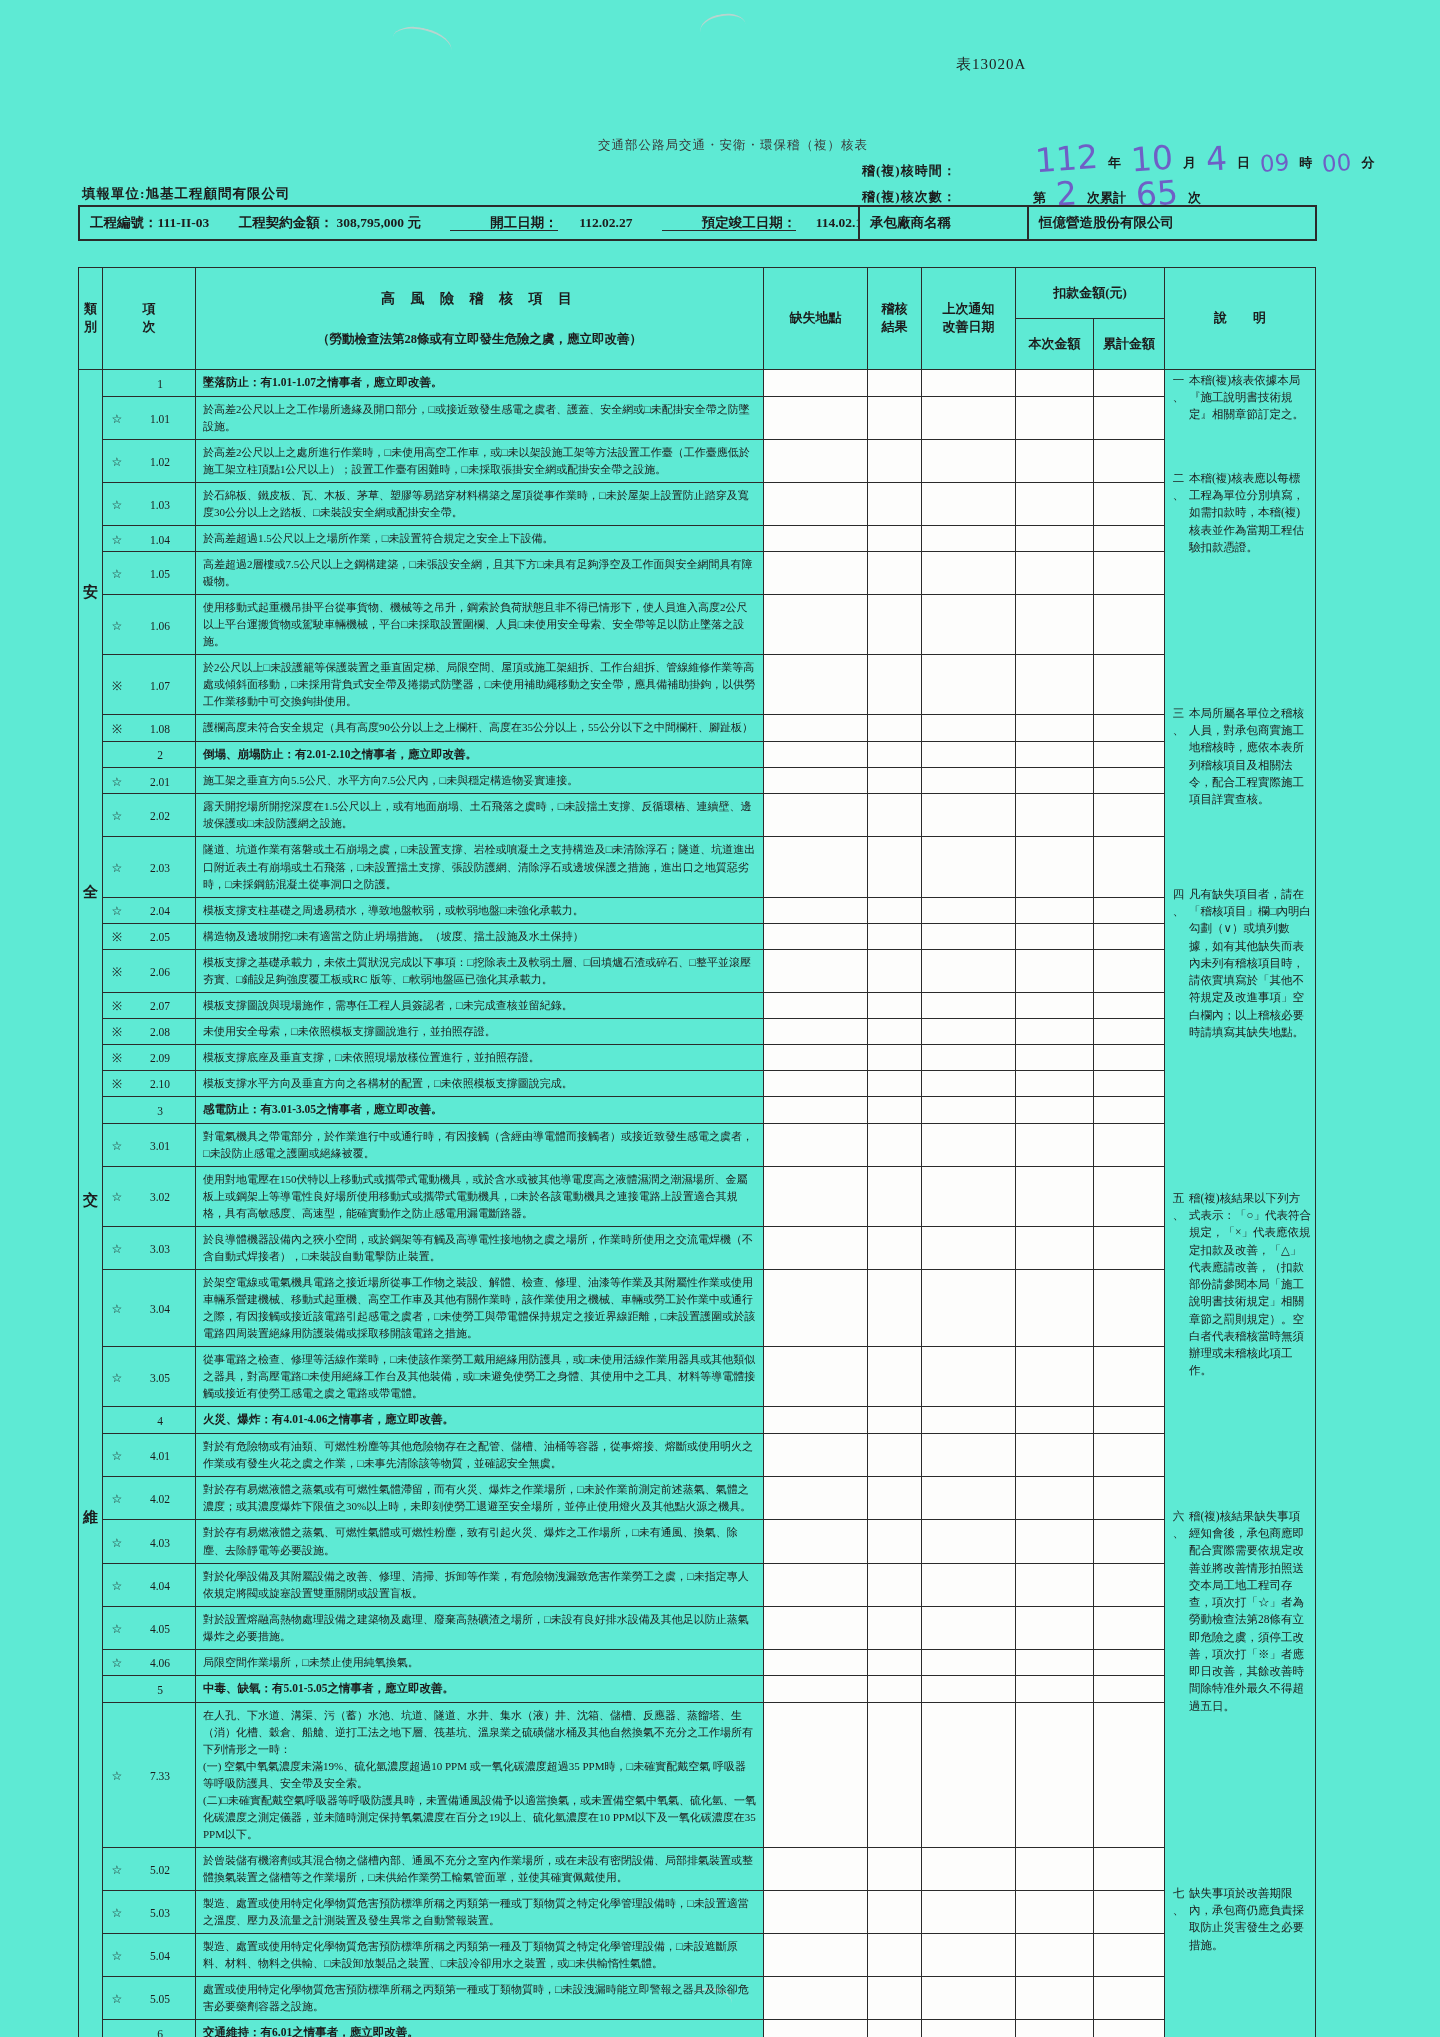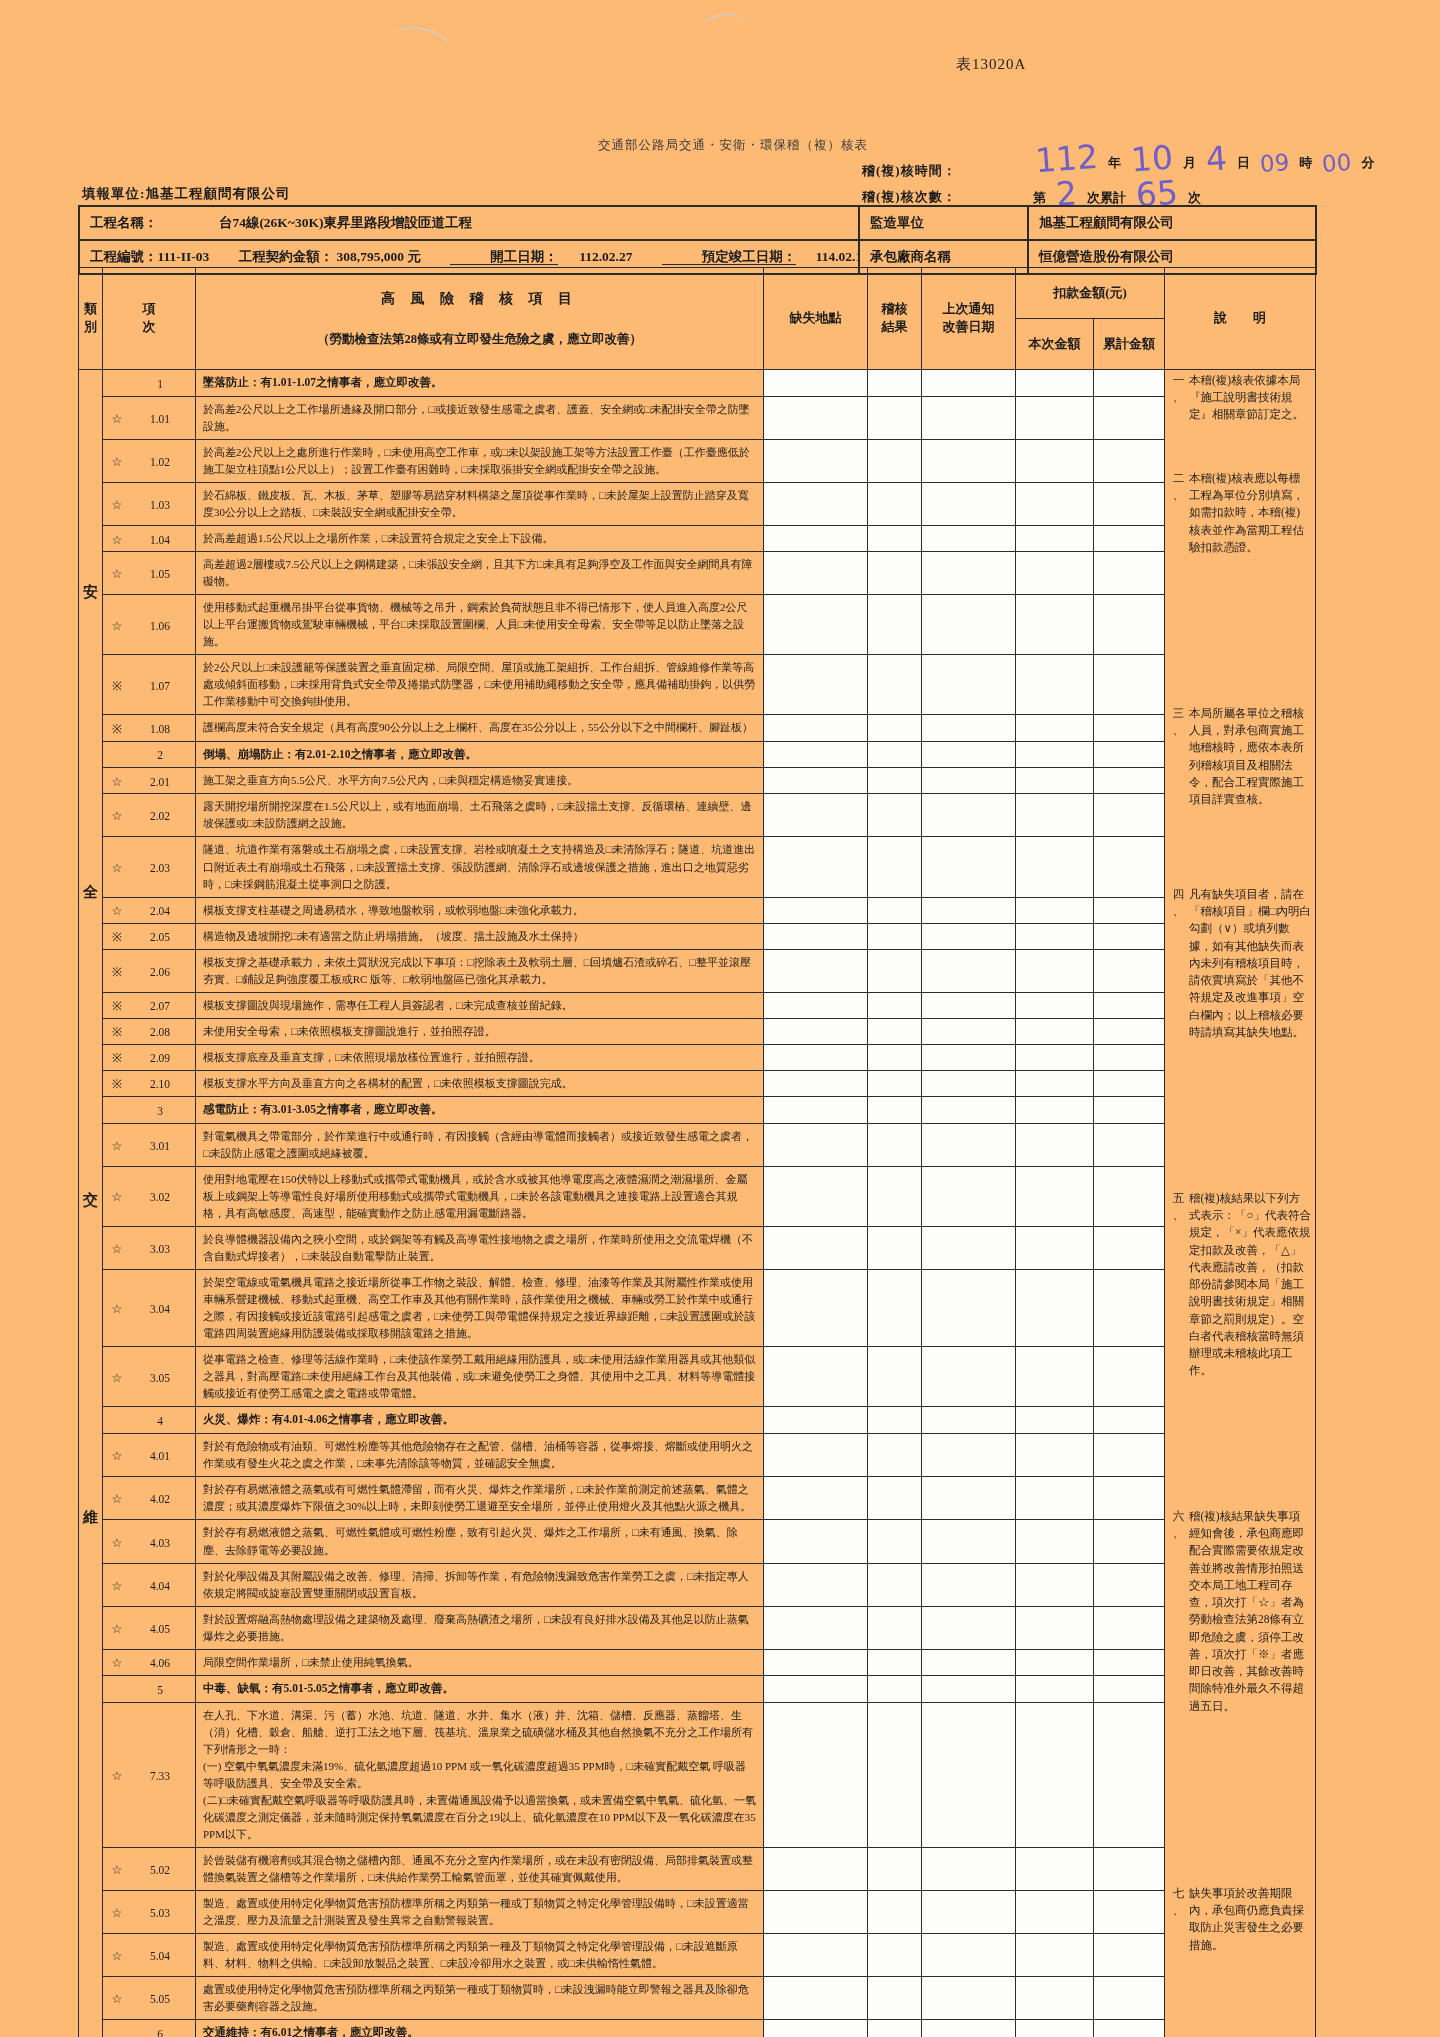--- a/index.html
+++ b/index.html
@@ -1,17 +1,17 @@
 <!DOCTYPE html>
 <html><head>
 <meta charset="utf-8">
 <style>
   html,body{margin:0;padding:0;background:#e8e8e8;}
   .sheet{
-    position:relative;width:1440px;height:2037px;background:#fdba74;
+    position:relative;width:1440px;height:2037px;background:#5eead4;
     font-family:"Liberation Serif","DejaVu Serif",serif;color:#1c1c1c;
     overflow:hidden;margin:0 auto;
   }
   .form-code{position:absolute;top:55px;left:956px;font-size:15px;letter-spacing:1px;color:#222;}
   .doc-title{position:absolute;top:137px;left:598px;font-size:12.5px;color:#3a3a3a;letter-spacing:1px;white-space:nowrap;}
   .filler-unit{position:absolute;top:185px;left:82px;font-size:13.5px;font-weight:700;letter-spacing:1px;}
   .audit-label{position:absolute;left:862px;font-size:13px;font-weight:600;letter-spacing:1px;}
   .audit-time-label{top:162px;}
   .audit-count-label{top:188px;}
   .audit-value{position:absolute;display:flex;align-items:flex-end;white-space:nowrap;}
@@ -90,28 +90,20 @@
       <span class="unit">次</span>
     </div>
 
   <table class="header-table">
     <colgroup>
         <col style="width:780px">
         <col style="width:169px">
         <col style="width:288px">
       </colgroup>
     <tbody>
-        <tr>
-      <td>
-        <span>工程名稱：</span>
-        <span class="val proj-name-val">台74線(26K~30K)東昇里路段增設匝道工程</span>
-      </td>
-      <td>監造單位</td>
-      <td>旭基工程顧問有限公司</td>
-    </tr>
     <tr>
       <td>
         <span class="pair">
           <span>工程編號：</span><span class="val">111-II-03</span>
         </span>
         <span class="pair">
           <span>工程契約金額：</span>
           <span class="val">308,795,000</span>
           <span>元</span>
         </span>

